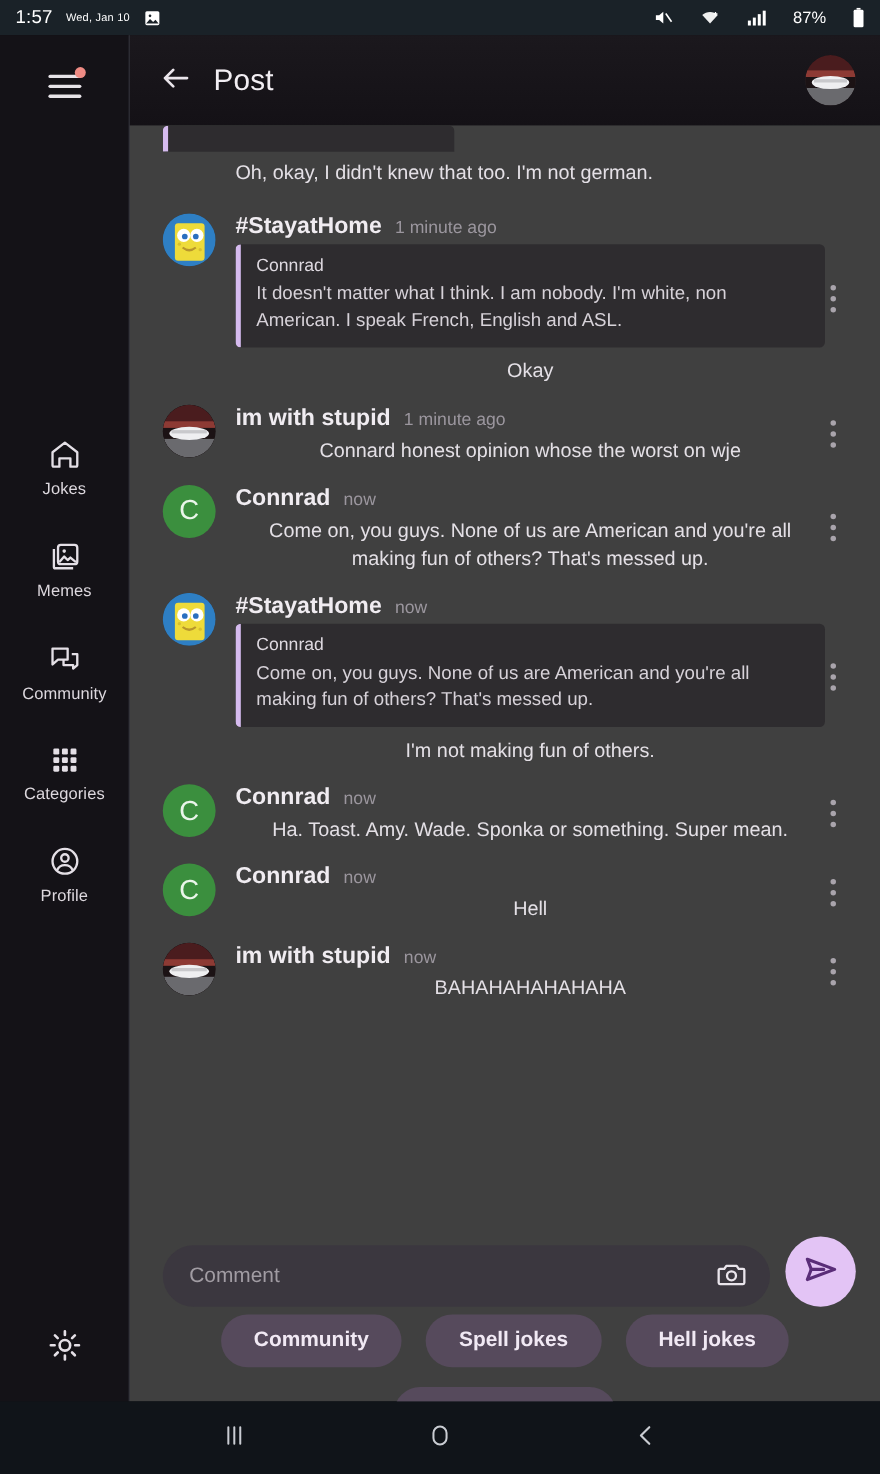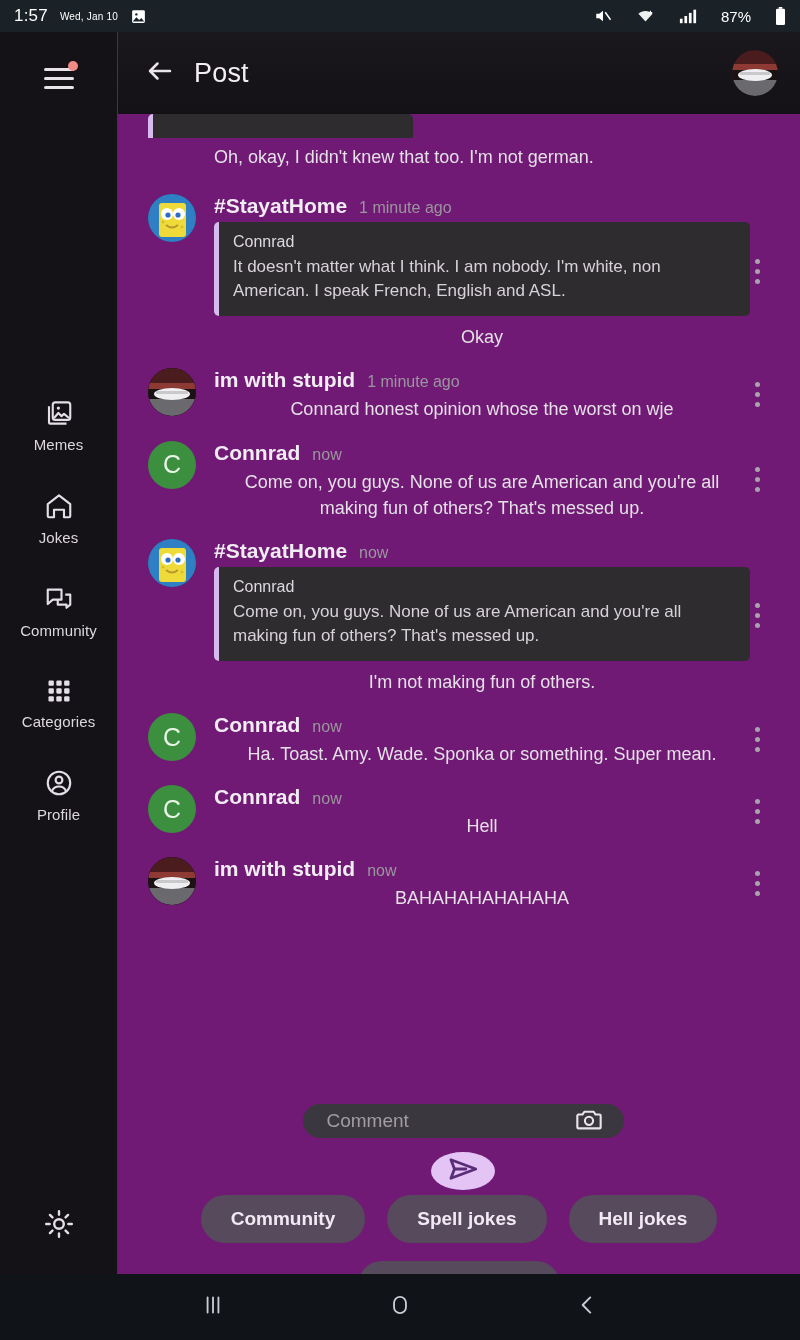--- a/index.html
+++ b/index.html
@@ -65,21 +65,21 @@
   .page-title { font-size: 27px; color: #f2eef3; margin-left: 14px; letter-spacing: .2px; }
   .header-spacer { flex: 1; }
   .avatar-hdr {
     width: 46px; height: 46px; border-radius: 50%; overflow: hidden;
     background: #2b2326; cursor: pointer; position: relative;
   }
 
   
   .feed {
     position: absolute; top: 114px; left: 118px; width: 682px; height: 1160px;
-    overflow: hidden; background: #701a75;
+    overflow: hidden; background: #404040;
   }
   .comment {
     position: relative; display: flex; padding: 10px 22px 8px 30px;
   }
   .c-avatar {
     width: 48px; height: 48px; border-radius: 50%; flex: 0 0 48px;
     margin-right: 18px; overflow: hidden; position: relative;
   }
   .c-avatar.letter {
     background: #3b8f3e; color: #eaf5ea; display:flex; align-items:center;
@@ -109,21 +109,21 @@
   .partial-quote {
     margin: 0 22px 0 30px; height: 24px; background: #2e2c2f;
     border-left: 5px solid #d6bbef; border-radius: 5px 5px 0 0;
     width: 265px; position: relative; overflow: hidden;
   }
   .bare-text { font-size: 18px; color: #e4e0e6; padding: 6px 22px 14px 96px; line-height:1.45; }
 
   
   .composer {
     position: absolute; left: 118px; top: 1104px; width: 682px; height: 84px;
-    display: flex; align-items: center; padding: 0 22px 0 30px; gap: 14px; flex-direction: column;
+    display: flex; align-items: flex-end; padding: 0 22px 0 30px; gap: 14px;
   }
   .input-pill {
     flex: 1; height: 56px; background: #3b373f; border-radius: 30px;
     display: flex; align-items: center; padding: 0 18px 0 24px;
   }
   .input-pill input {
     flex: 1; background: transparent; border: 0; outline: none;
     color: #efeaf0; font-size: 19px; font-family: "Liberation Sans", sans-serif;
   }
   .input-pill input::placeholder { color: #a19ca3; }
@@ -202,40 +202,40 @@
 
   <div class="sidebar">
     <div class="hamburger">
       <span></span>
       <span></span>
       <span></span>
       <div class="ham-dot"></div>
     </div>
 
     <div class="nav-list">
+
+      <div class="nav-item">
+        <span>
+          <svg width="30" height="30" viewBox="0 0 24 24" fill="none" stroke="#e4dfe6" stroke-width="1.7" stroke-linejoin="round">
+              <path d="M3 10.5L12 3.5l9 7V20a1 1 0 01-1 1h-4v-6H8v6H4a1 1 0 01-1-1z"></path>
+            </svg>
+        </span>
+        <span class="nav-label">Jokes</span>
+      </div>
 
       <div class="nav-item">
         <span>
           <svg width="30" height="30" viewBox="0 0 24 24" fill="none" stroke="#e4dfe6" stroke-width="1.7">
               <rect x="7" y="3.5" width="14" height="14" rx="2"></rect>
               <path d="M4 6.5v13a1 1 0 001 1h13"></path>
               <circle cx="11.5" cy="8" r="1.3" fill="#e4dfe6" stroke="none"></circle>
               <path d="M8 16l3.5-4 2.5 2.5 2-1.8L20 16" stroke-linejoin="round"></path>
             </svg>
         </span>
         <span class="nav-label">Memes</span>
-      </div>
-
-      <div class="nav-item">
-        <span>
-          <svg width="30" height="30" viewBox="0 0 24 24" fill="none" stroke="#e4dfe6" stroke-width="1.7" stroke-linejoin="round">
-              <path d="M3 10.5L12 3.5l9 7V20a1 1 0 01-1 1h-4v-6H8v6H4a1 1 0 01-1-1z"></path>
-            </svg>
-        </span>
-        <span class="nav-label">Jokes</span>
       </div>
 
       <div class="nav-item">
         <span>
           <svg width="30" height="30" viewBox="0 0 24 24" fill="none" stroke="#e4dfe6" stroke-width="1.7" stroke-linejoin="round">
               <path d="M3 4.5h11v8H7l-4 3.5z"></path>
               <path d="M17 8.5h4v8l-3 2.5v-2.5h-7v-4"></path>
             </svg>
         </span>
         <span class="nav-label">Community</span>

